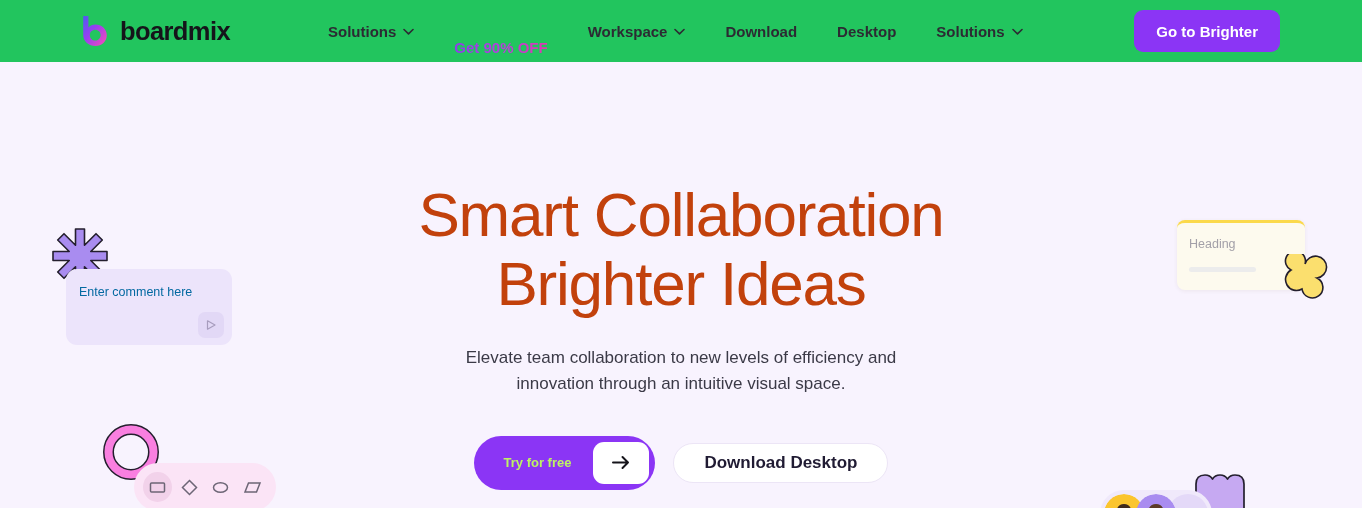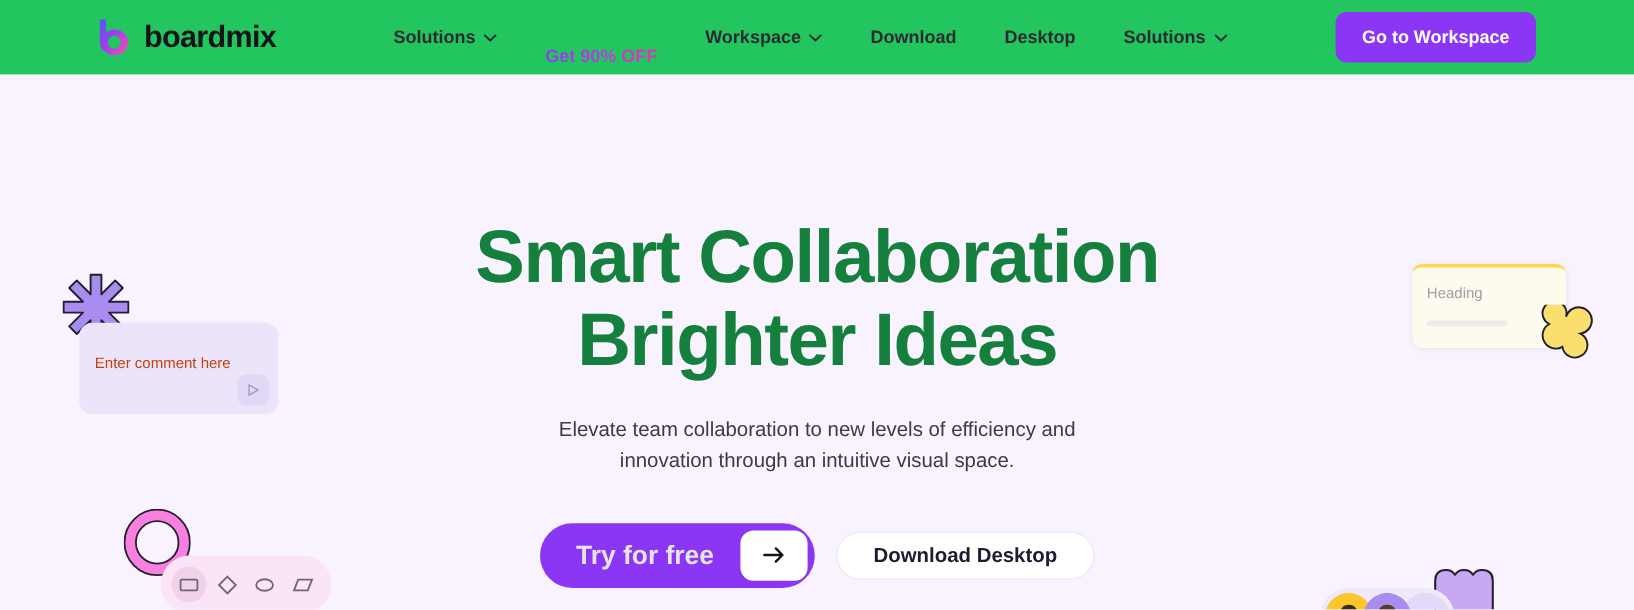--- a/index.html
+++ b/index.html
@@ -51,54 +51,54 @@
   
   .hero {
     position: relative; width: 100%; height: 446px;
     background: #f8f3fe; overflow: hidden;
   }
   .hero-center {
     position: absolute; left: 0; right: 0; top: 118px;
     display: flex; flex-direction: column; align-items: center;
   }
   .hero-title {
-    font-size: 62px; font-weight: bold; color: #15803d;
+    font-size: 62px; font-weight: normal; color: #c2410c;
     line-height: 1.12; text-align: center; letter-spacing: -1.2px;
   }
   .hero-sub {
     margin-top: 26px; font-size: 17px; color: #3b3a47;
     text-align: center; line-height: 1.55; max-width: 480px;
   }
   .hero-actions { margin-top: 38px; display: flex; align-items: center; gap: 18px; }
   .btn-try {
     display: flex; align-items: center;
     background: #8b35f5; border: none; border-radius: 28px;
     height: 54px; padding: 0 6px 0 30px; cursor: pointer; gap: 22px;
   }
-  .btn-try-label { color: #e5e5e5; font-size: 22px; font-weight: bold; }
+  .btn-try-label { color: #bef264; font-size: 13px; font-weight: bold; }
   .btn-try-arrow {
     width: 56px; height: 42px; background: #fff; border-radius: 11px;
     display: flex; align-items: center; justify-content: center;
   }
   .btn-try-arrow svg { width: 20px; height: 15px; }
   .btn-download {
     background: #fff; border: 1.5px solid #ece5f6; border-radius: 28px;
     height: 40px; padding: 0 30px; cursor: pointer;
     font-size: 17px; font-weight: bold; color: #201b33;
   }
 
   
   .deco { position: absolute; }
   .comment-card {
     left: 66px; top: 207px; width: 166px; height: 76px;
     background: #ece4fb; border-radius: 11px;
   }
   .comment-placeholder {
-    position: absolute; left: 13px; top: 27px;
-    font-size: 12.5px; color: #c2410c;
+    position: absolute; left: 13px; top: 16px;
+    font-size: 12.5px; color: #0369a1;
   }
   .comment-send {
     position: absolute; right: 8px; bottom: 7px;
     width: 26px; height: 26px; border-radius: 7px;
     background: #e2d8f6; display: flex; align-items: center; justify-content: center;
     cursor: pointer;
   }
   .comment-send svg { width: 12px; height: 12px; }
 
   .asterisk { left: 52px; top: 165px; width: 56px; height: 56px; }
@@ -206,21 +206,21 @@
 
     <div class="nav-item">
       <span>Solutions</span>
       <svg class="chev" viewBox="0 0 11 7">
         <path d="M1 1.5 L5.5 5.8 L10 1.5"></path>
       </svg>
     </div>
 
   </nav>
 
-  <button class="cta-workspace">Go to Workspace</button>
+  <button class="cta-workspace">Go to Brighter</button>
 </header>
 
 <section class="hero">
 
   <svg class="deco asterisk" viewBox="0 0 56 56">
     <path d="M23.5 2 h9 v16.2 l11.5 -11.5 l6.3 6.3 l-11.5 11.5 h16.2 v9 h-16.2 l11.5 11.5
              l-6.3 6.3 l-11.5 -11.5 v16.2 h-9 v-16.2 l-11.5 11.5 l-6.3 -6.3 l11.5 -11.5
              h-16.2 v-9 h16.2 l-11.5 -11.5 l6.3 -6.3 l11.5 11.5 z" fill="#a98cf0" stroke="#241f2e" stroke-width="1.6" stroke-linejoin="round"></path>
   </svg>
 

